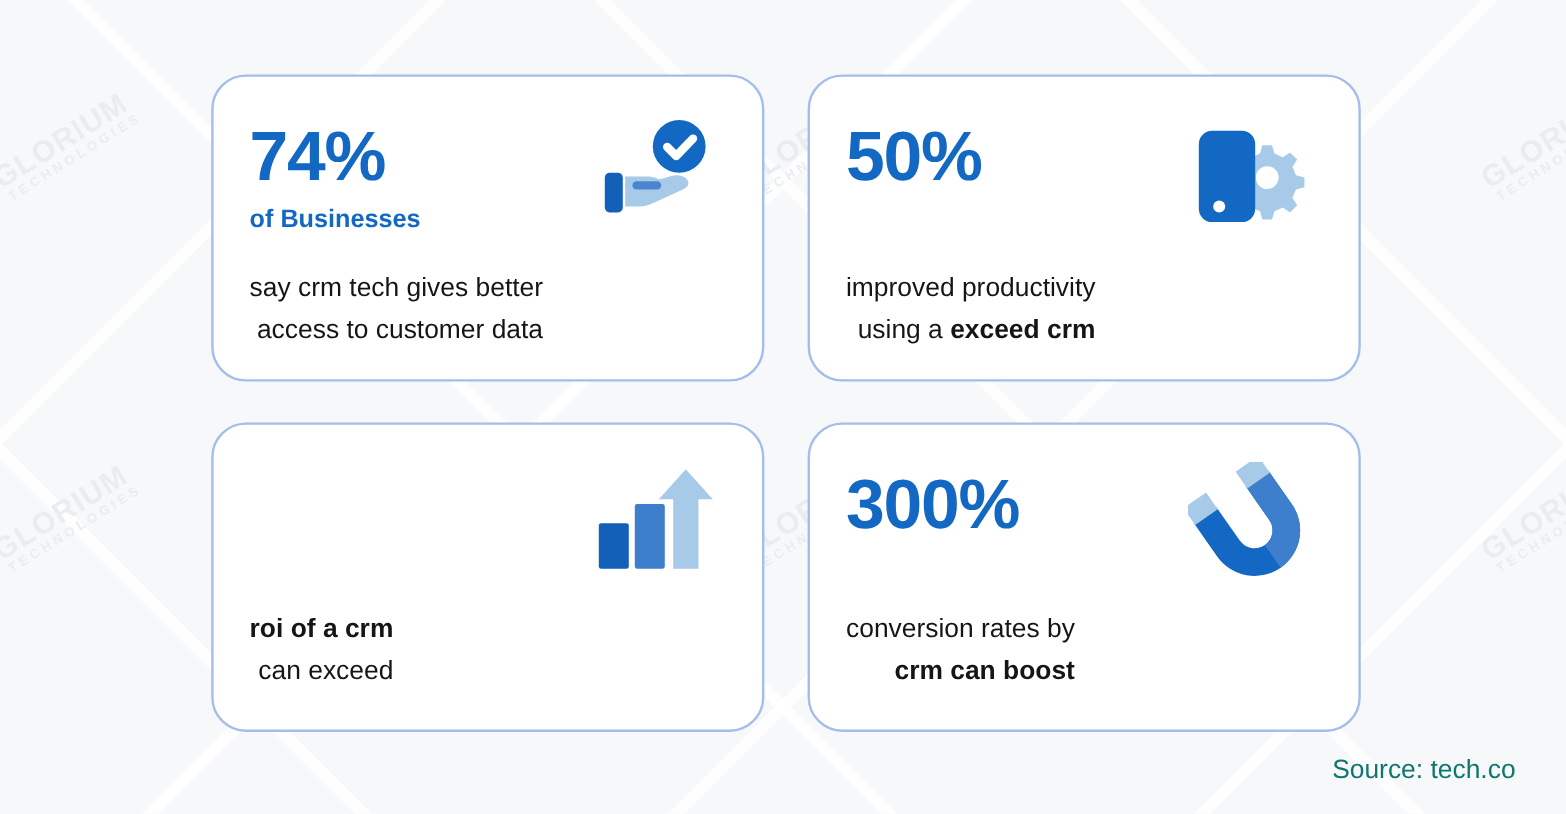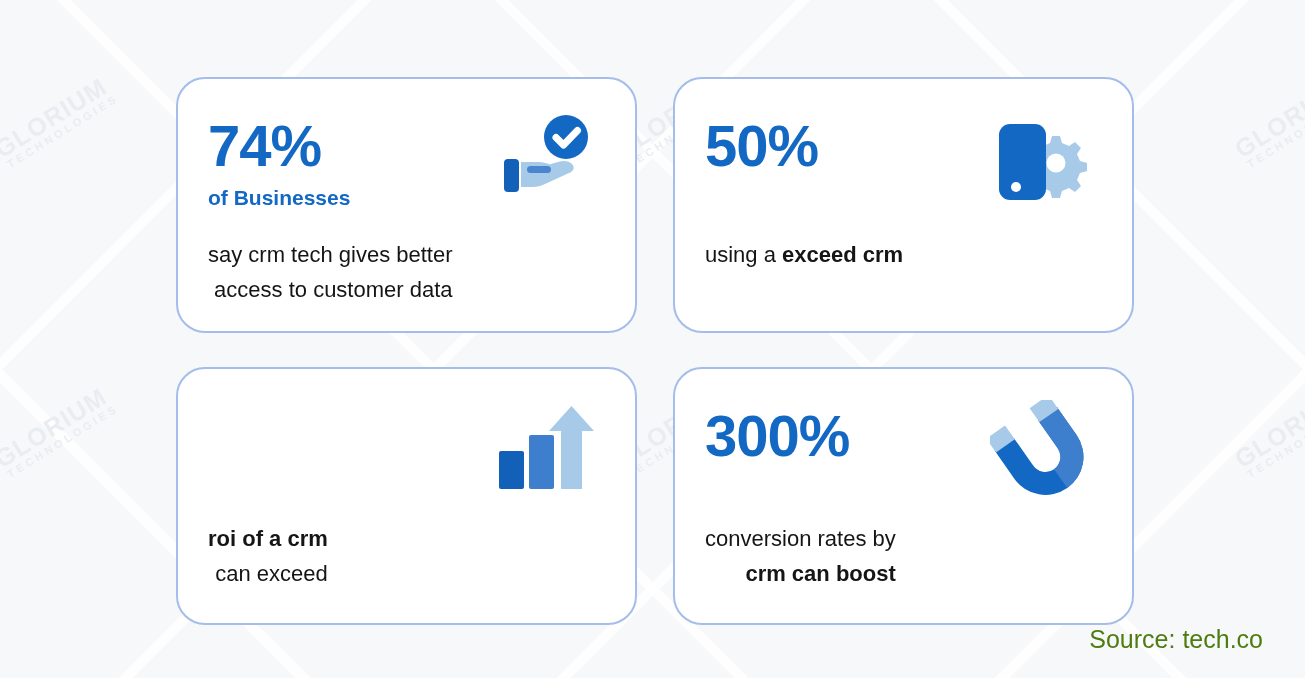--- a/index.html
+++ b/index.html
@@ -61,21 +61,21 @@
     font-size: 11px;
     font-weight: bold;
     letter-spacing: 3.4px;
     margin-left: 2px;
   }
 
   
   #cards {
     position: absolute;
     left: 176px;
-    top: 77px;
+    top: 62px;
     width: 958px;
     height: 420px;
     display: grid;
     grid-template-columns: 461px 461px;
     grid-template-rows: 256px 258px;
     column-gap: 36px;
     row-gap: 34px;
   }
   .card {
     position: relative;
@@ -125,22 +125,22 @@
     width: 104px;
     height: 104px;
   }
   .card-c .card-icon, .card-d .card-icon { top: 31px; right: 38px; }
 
   
   #source-note {
     position: absolute;
     right: 42px;
     bottom: 24px;
-    font-size: 25px;
-    color: #4d7c0f;
+    font-size: 22px;
+    color: #0f766e;
   }
 </style>
 </head>
 <body>
 
 <div id="bg-layer">
   <div class="bg-diag"></div>
 
   <div class="watermark" style="left:-10px;  top:140px;">
     <span class="wm-main">GLORIUM</span>
@@ -206,20 +206,21 @@
 
         <circle cx="73" cy="27" r="22" fill="#1368c4"></circle>
         <path d="M63 27.5 l7.5 7.5 L84.5 20.5" fill="none" stroke="#ffffff" stroke-width="7" stroke-linecap="round" stroke-linejoin="round"></path>
       </svg>
     </div>
   </div>
 
   <div class="card card-b">
     <div class="stat-number">50%</div>
     <div class="stat-desc">
+      <span class="ln">improved productivity</span>
       <span class="ln"><span>using a </span><span class="bold">exceed crm</span></span>
     </div>
     <div class="card-icon">
       <svg viewBox="0 0 104 104" width="104" height="104" aria-hidden="true">
 
         <g fill="#a8cae9" transform="translate(66,53)">
           <path d="M-4 -27 h8 l2 7 l7 3 l6 -4 l6 6 l-4 6 l3 7 l7 2 v8 l-7 2 l-3 7 l4 6 l-6 6 l-6 -4 l-7 3 l-2 7 h-8 l-2 -7 l-7 -3 l-6 4 l-6 -6 l4 -6 l-3 -7 l-7 -2 v-8 l7 -2 l3 -7 l-4 -6 l6 -6 l6 4 l7 -3 Z"></path>
           <circle cx="0" cy="0" r="9.5" fill="#ffffff"></circle>
         </g>
 

